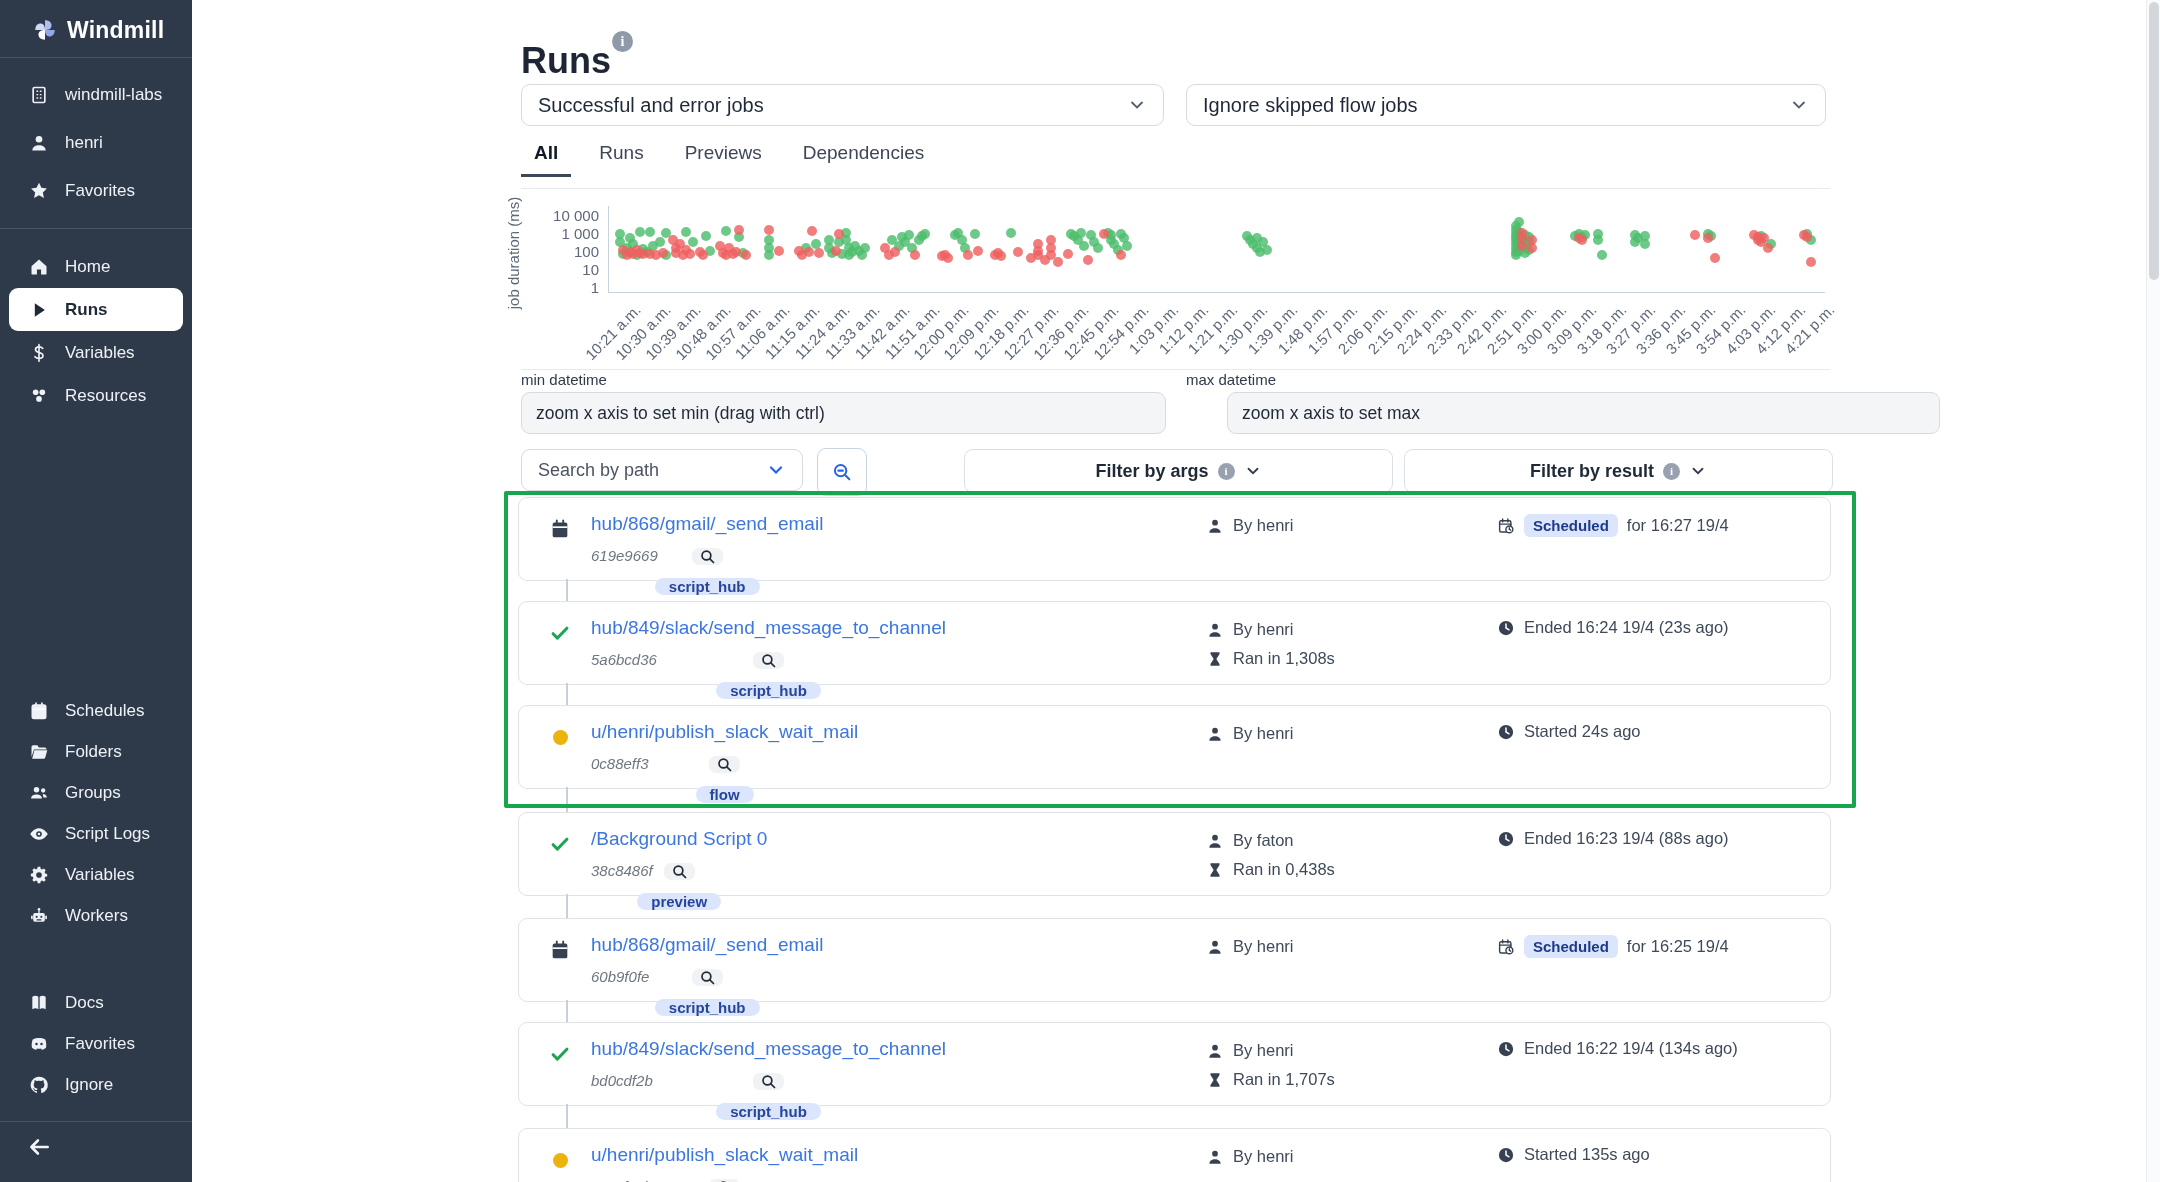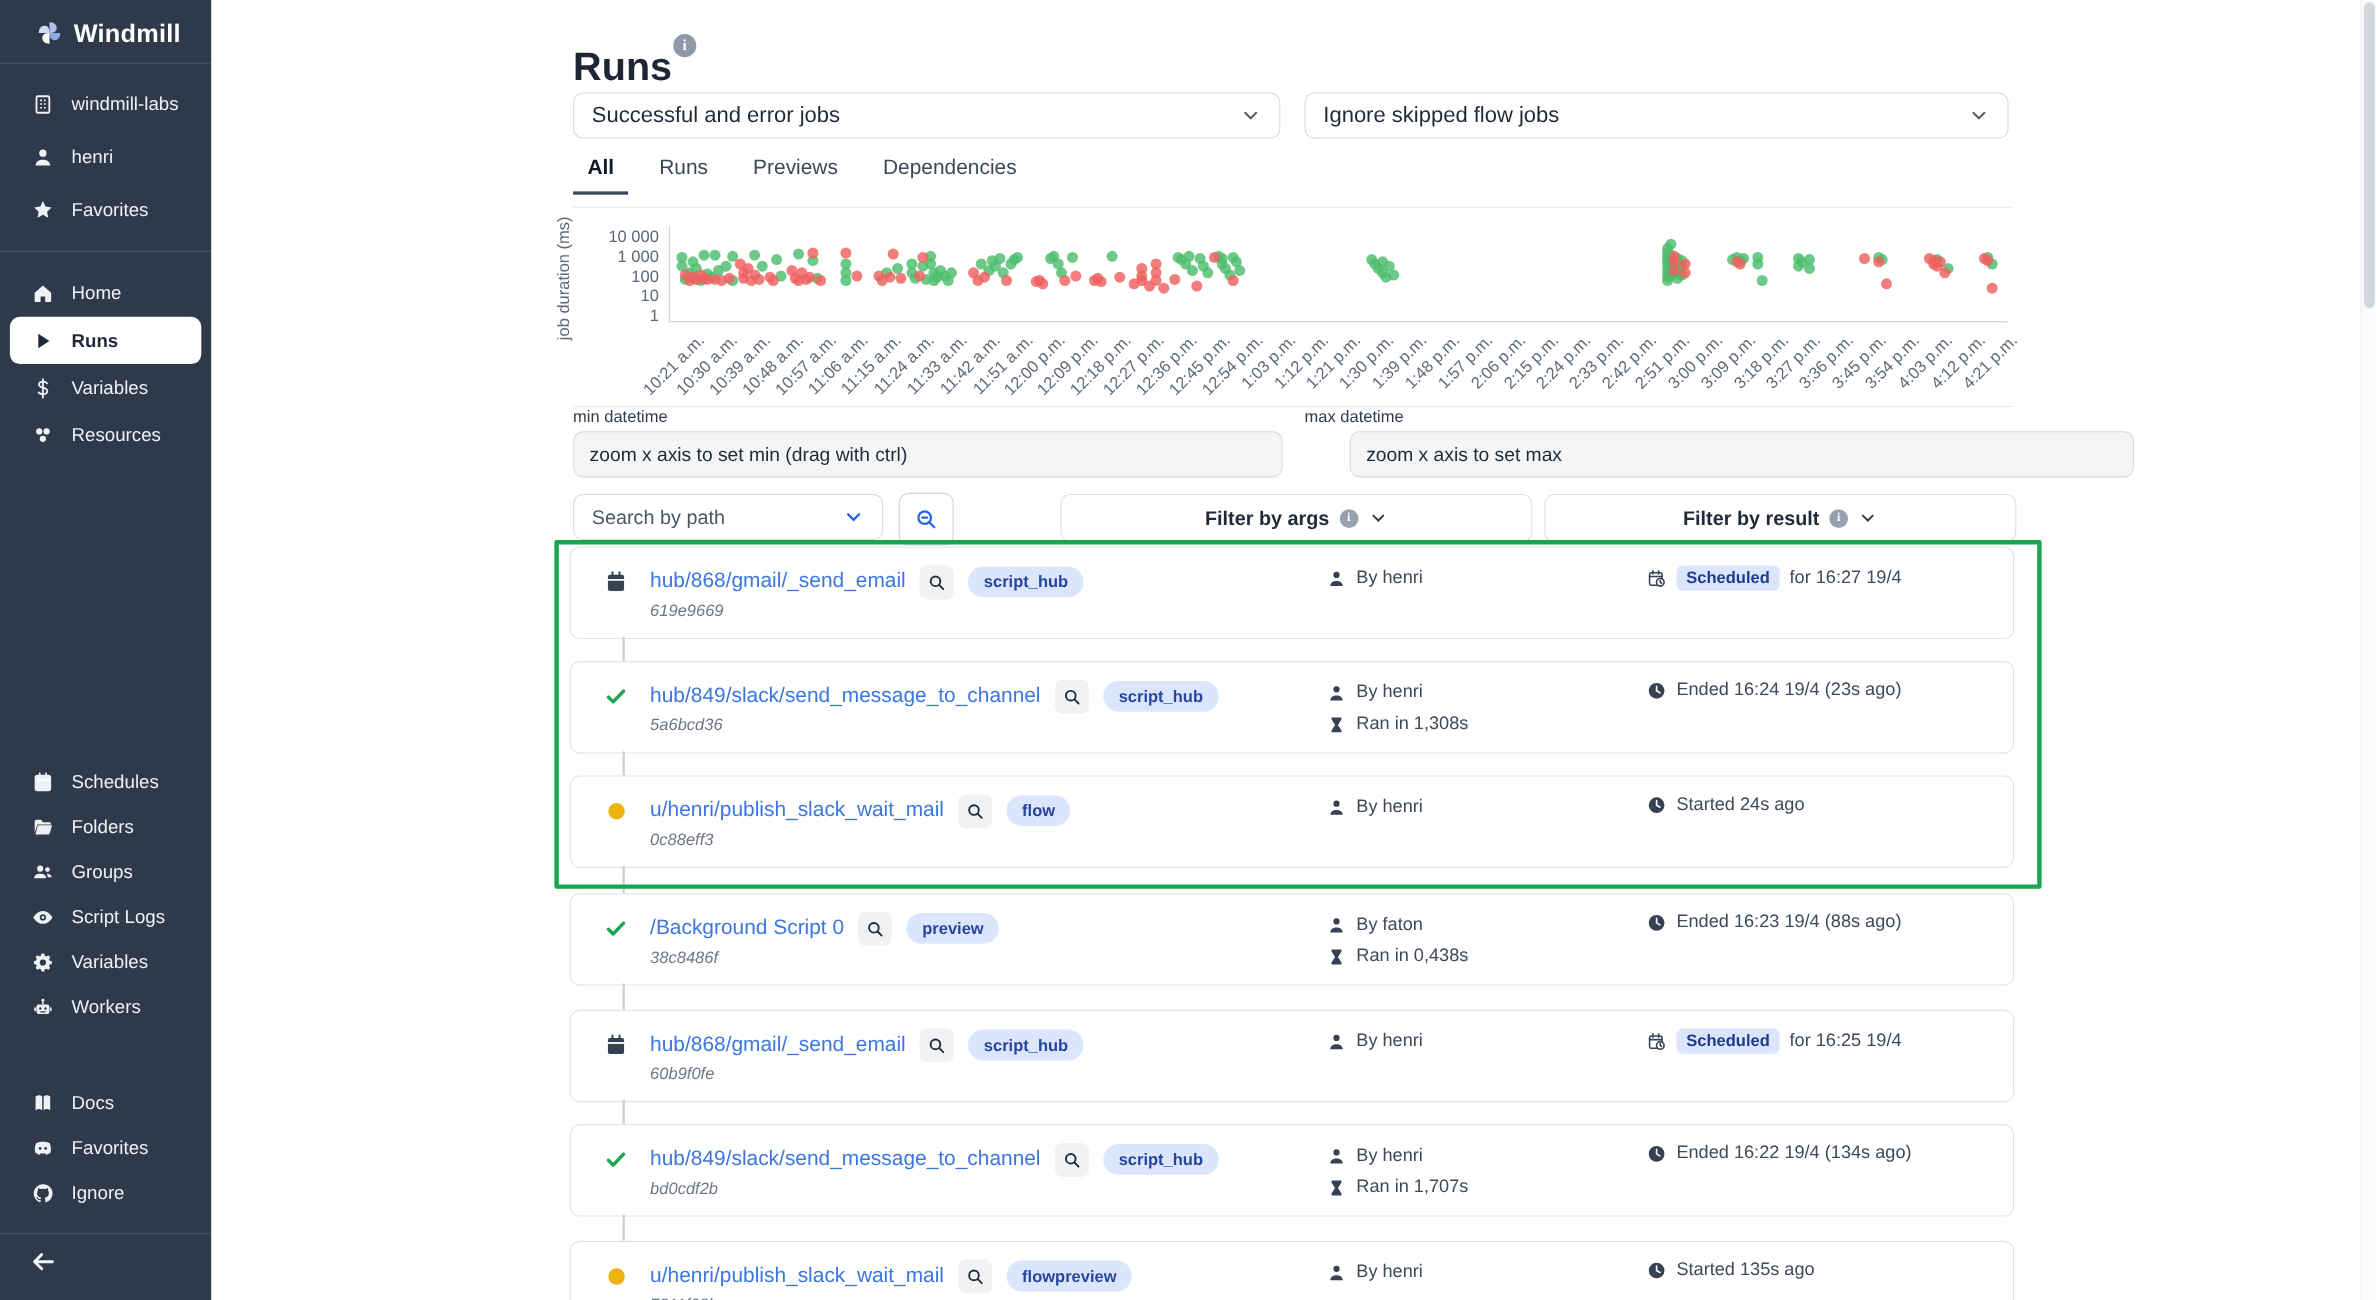--- a/index.html
+++ b/index.html
@@ -64,21 +64,21 @@
   .filter-btn .chev{display:flex;color:#333c4a;}
   .filter-btn .chev svg{width:18px;height:18px;}
 
   
   .highlight-box{position:absolute;left:504px;top:491px;width:1344px;height:309px;border:4px solid #17a54d;border-radius:2px;pointer-events:none;}
   .run-card{position:absolute;left:518px;width:1311px;height:82px;border:1px solid #dfe3e8;border-radius:9px;background:#fff;cursor:pointer;}
   .connector{position:absolute;left:566px;width:2px;background:#c8cfd8;}
   .st-wrap{position:absolute;left:28px;top:18px;width:26px;height:26px;display:flex;align-items:center;justify-content:center;}
   .st-wrap svg{width:22px;height:22px;}
   .running-dot{width:15px;height:15px;border-radius:50%;background:#ecb20e;}
-  .line1{position:absolute;left:72px;top:15px;height:32px;display:flex;align-items:center;gap:13px;}
+  .line1{position:absolute;left:72px;top:15px;height:32px;display:flex;align-items:center;gap:13px;flex-direction:column;}
   .path-link{font-size:19px;color:#3b76e1;text-decoration:none;white-space:nowrap;}
   .chip-search{width:31px;height:31px;border-radius:7px;background:#f0f2f4;display:flex;align-items:center;justify-content:center;color:#212b38;cursor:pointer;}
   .chip-search svg{width:17px;height:17px;}
   .kind-badge{height:28px;border-radius:14px;background:#dbe6fd;color:#27459c;font-size:15px;font-weight:600;display:flex;align-items:center;padding:0 14px;}
   .job-id{position:absolute;left:72px;top:49px;font-size:15px;font-style:italic;color:#6e7781;}
   .col{position:absolute;}
   .cline{position:absolute;display:flex;align-items:center;gap:9px;font-size:16.5px;color:#3e4959;white-space:nowrap;}
   .cline .ic{display:flex;color:#343f4f;}
   .cline .ic svg{width:18px;height:18px;}
   .sched-badge{background:#dbe6fd;color:#1e3a8a;font-size:15px;font-weight:600;border-radius:6px;padding:3px 9px;}

